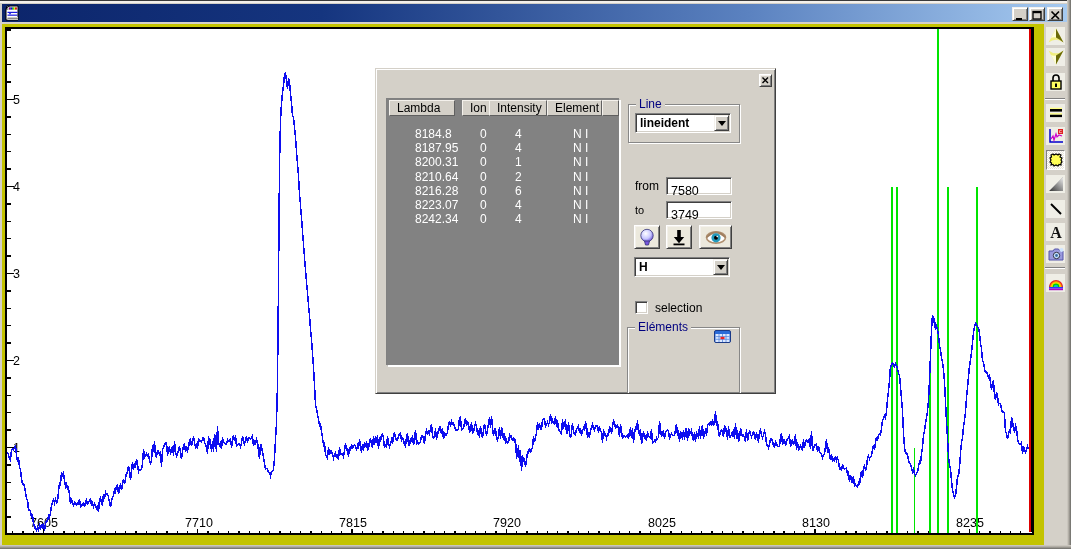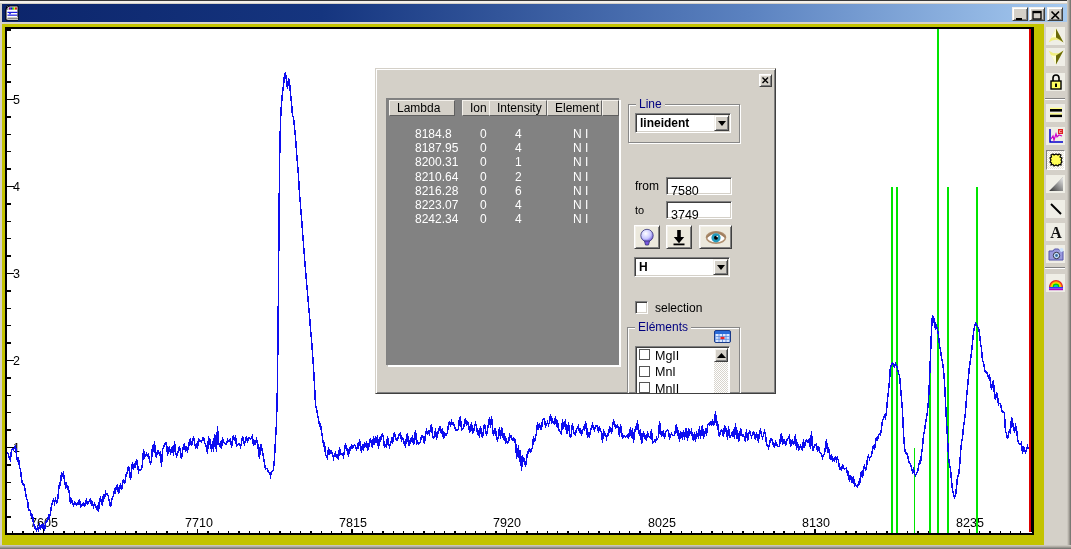--- a/index.html
+++ b/index.html
@@ -457,33 +457,12 @@
         <rect x="1.5" y="4" width="14" height="8" fill="#dce8ff"></rect>
         <g stroke="#5588dd" stroke-width="0.8">
           <line x1="1.5" y1="6.6" x2="15.5" y2="6.6"></line>
           <line x1="1.5" y1="9.3" x2="15.5" y2="9.3"></line>
           <line x1="5" y1="4" x2="5" y2="12"></line>
           <line x1="8.5" y1="4" x2="8.5" y2="12"></line>
           <line x1="12" y1="4" x2="12" y2="12"></line>
         </g>
         <rect x="6.5" y="6.8" width="4" height="2.4" fill="#ee2222"></rect>
       </svg></div>
-  <div id="lbox">
-    <div class="litem" style="top:2px">
-        <span class="lbx"></span>
-        <span class="ltext">MgII</span>
-      </div>
-    <div class="litem" style="top:18.5px">
-        <span class="lbx"></span>
-        <span class="ltext">MnI</span>
-      </div>
-    <div class="litem" style="top:35px">
-        <span class="lbx"></span>
-        <span class="ltext">MnII</span>
-      </div>
-    <div id="lsb">
-        <div class="sbtn">
-          <svg width="9" height="5" viewBox="0 0 9 5">
-            <path d="M4.5 0 L9 5 H0 Z" fill="#000"></path>
-          </svg>
-        </div>
-      </div>
-  </div>
 </div>
 </body></html>

